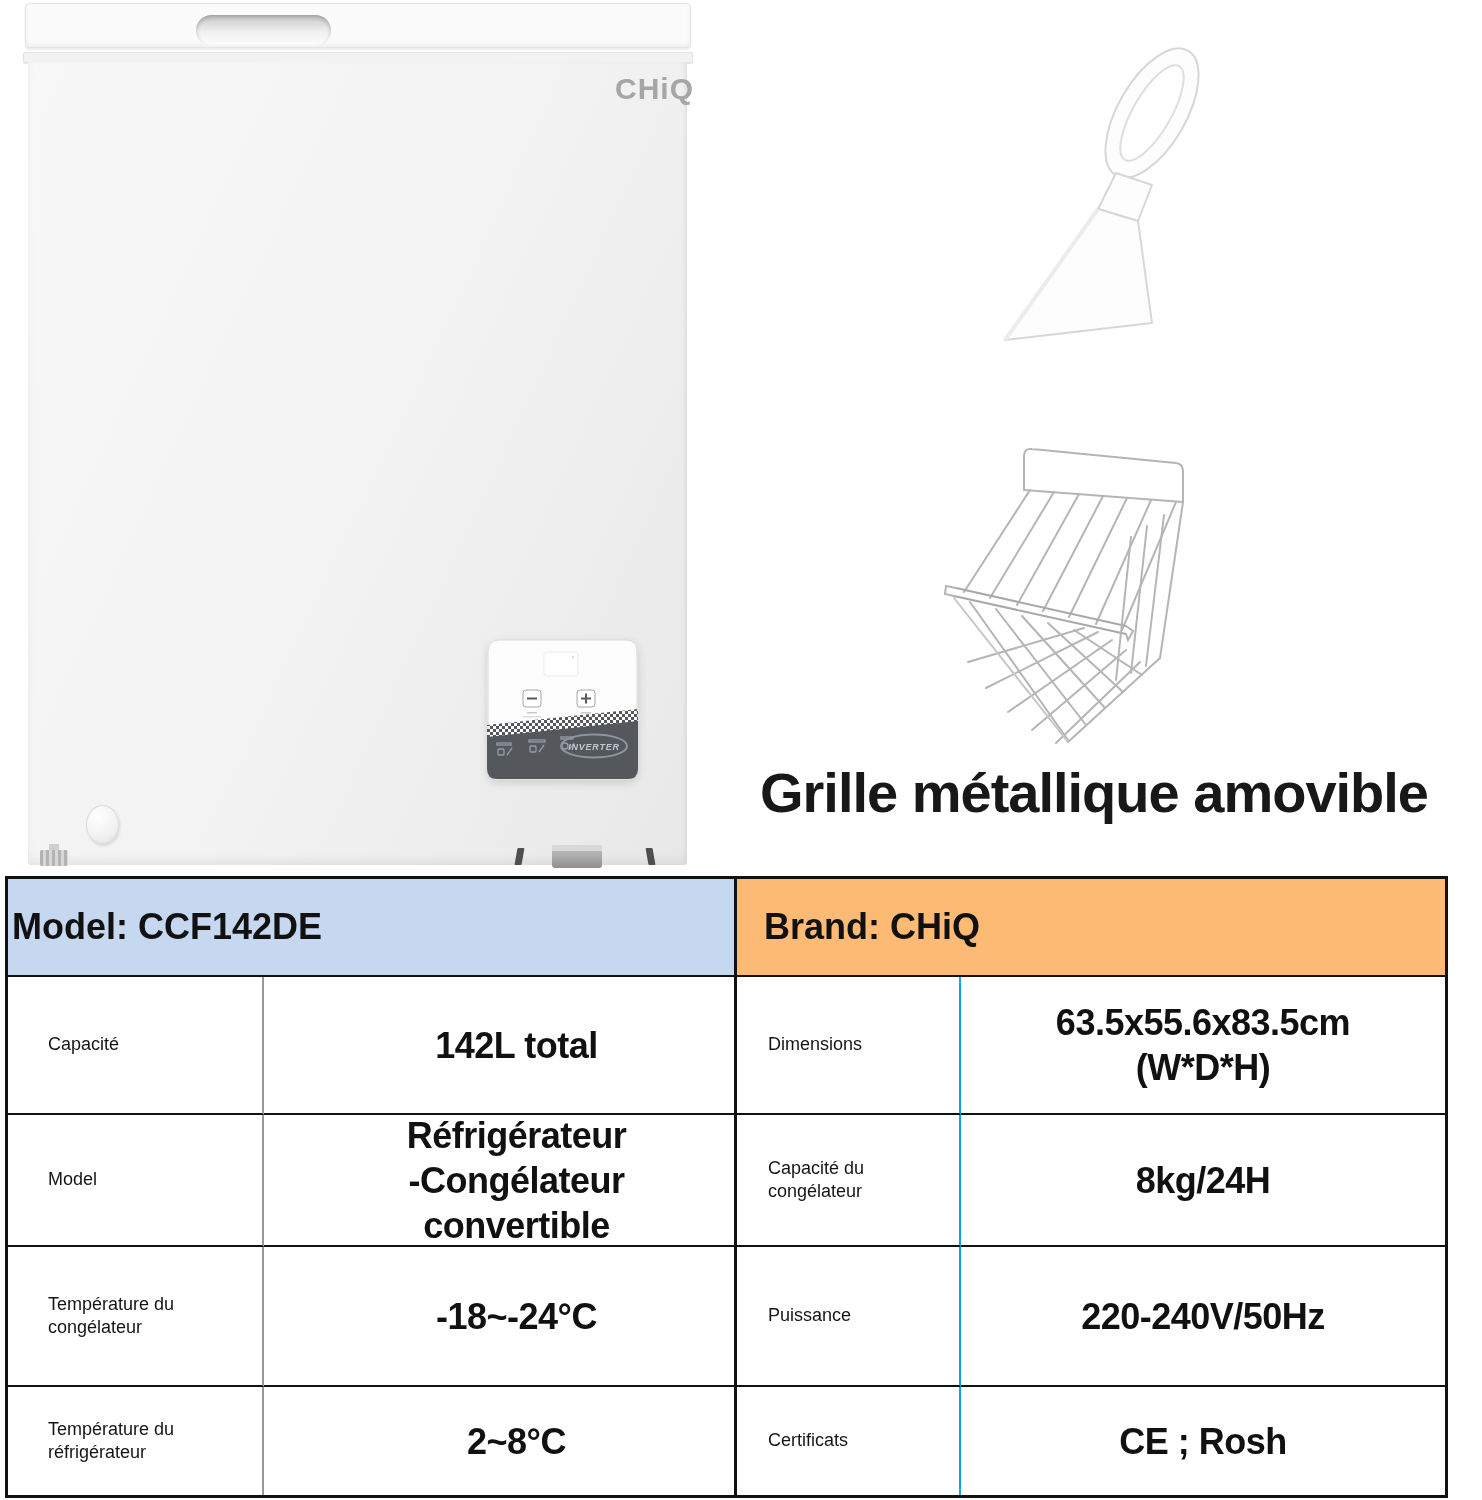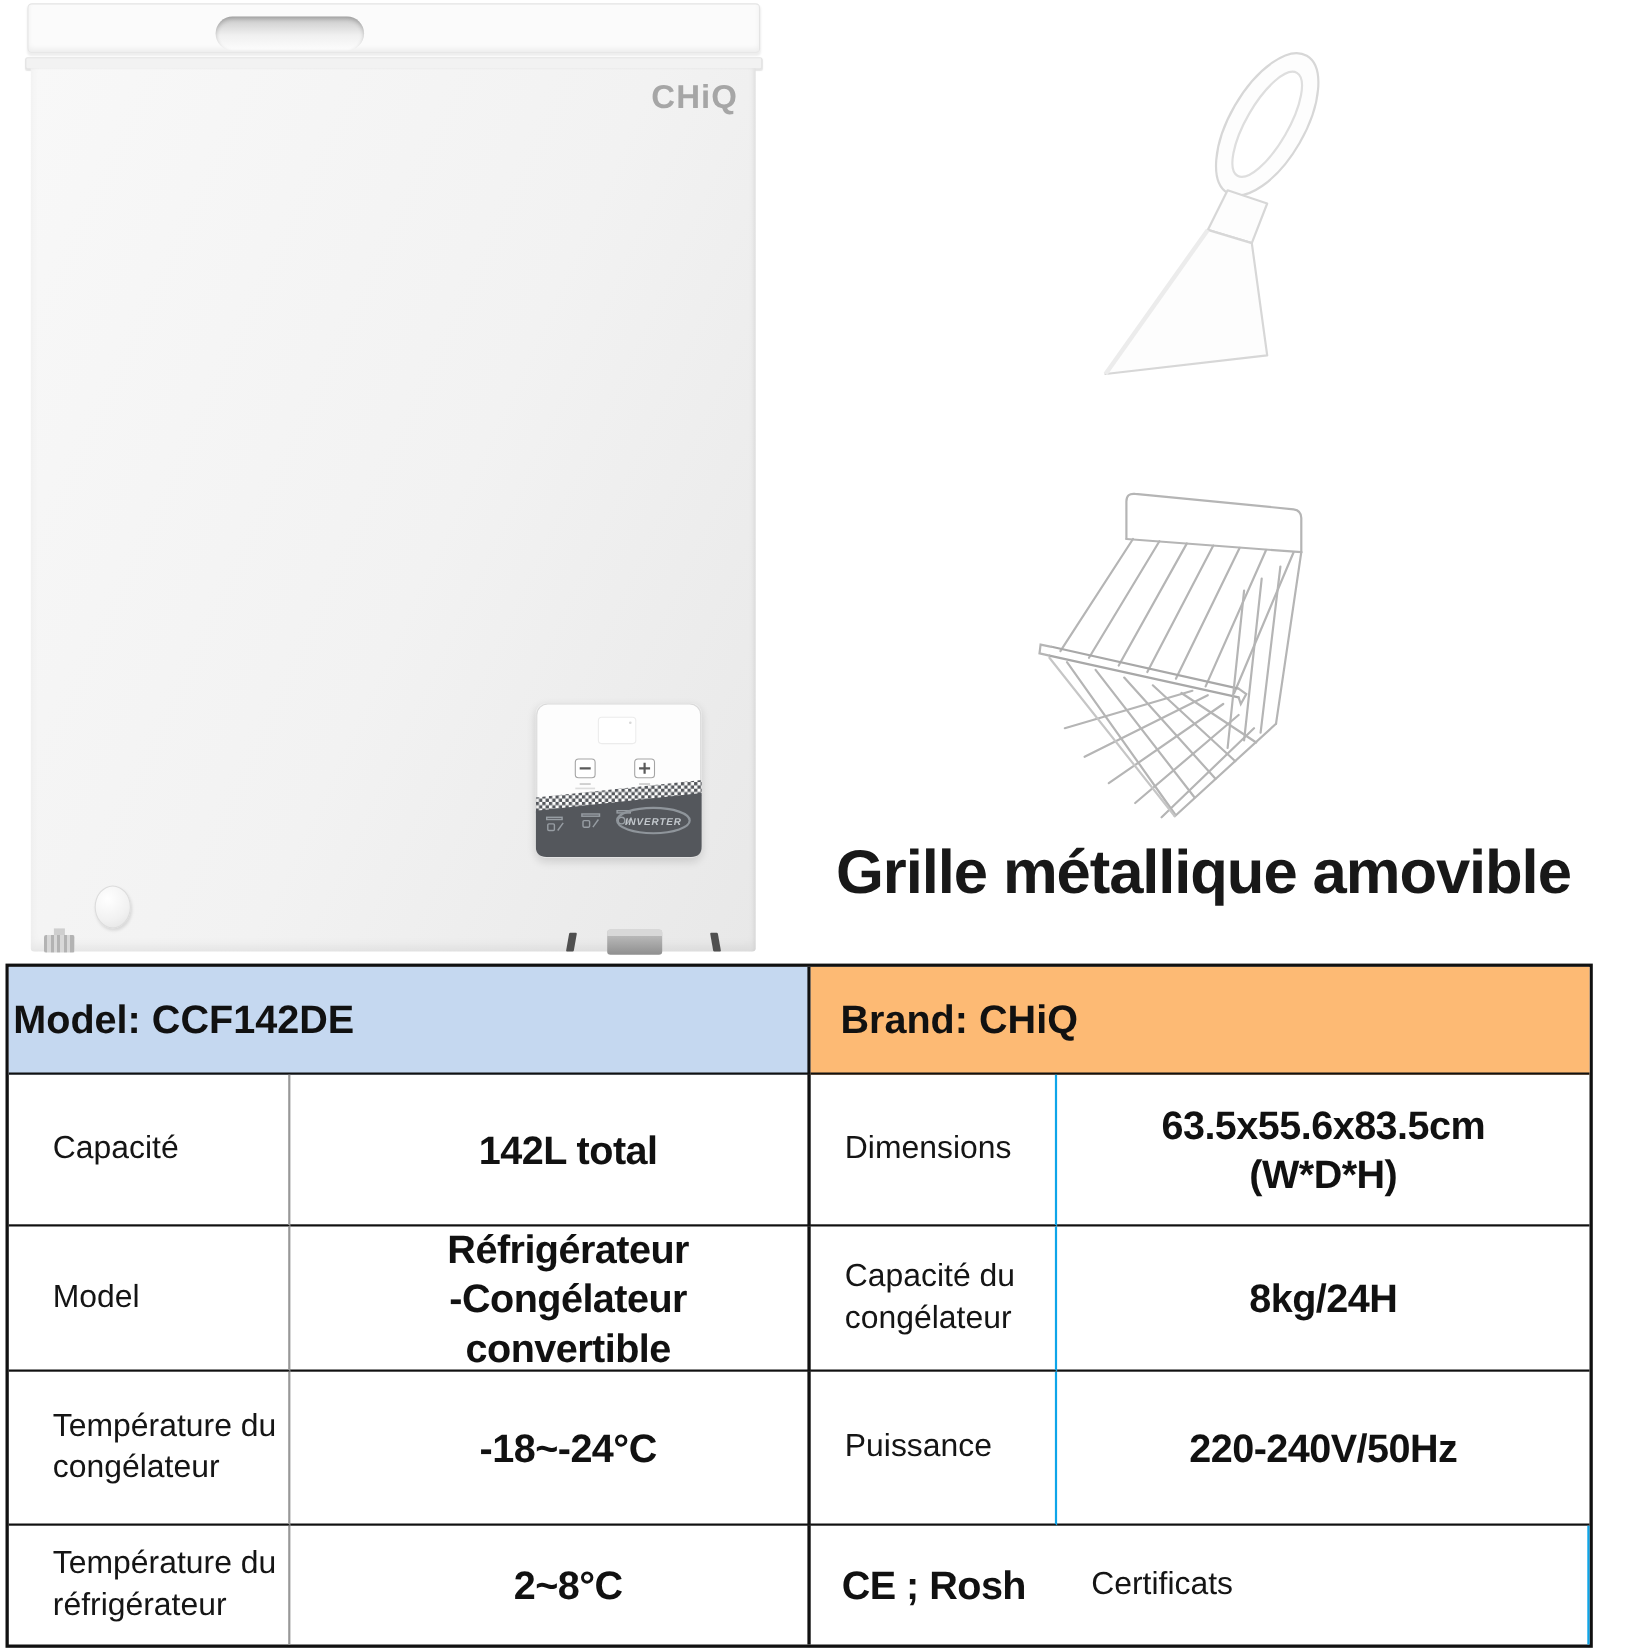--- a/index.html
+++ b/index.html
@@ -11,21 +11,21 @@
   .lid{position:absolute;left:25px;top:3px;width:664px;height:43px;background:#fbfbfb;
        border:1px solid #e4e4e4;border-radius:4px;box-shadow:0 2px 2px rgba(0,0,0,.07), inset 0 -3px 5px rgba(0,0,0,.05);}
   .lid-handle{position:absolute;left:196px;top:15px;width:135px;height:31px;border-radius:16px;
        background:linear-gradient(180deg,#c7c7c7,#f0f0f0 55%,#fdfdfd);
        box-shadow:inset 0 2px 4px rgba(0,0,0,.22);}
   .rim{position:absolute;left:23px;top:52px;width:668px;height:9px;background:#f2f2f2;
        border:1px solid #e3e3e3;border-radius:2px;box-shadow:0 1px 1px rgba(0,0,0,.10);}
   .body-face{position:absolute;left:28px;top:62px;width:659px;height:803px;
        background:linear-gradient(115deg,#f8f8f8,#f2f2f2 55%,#e8e8e8);
        border-radius:0 0 3px 3px;box-shadow:inset 0 -6px 9px rgba(0,0,0,.05), inset -2px 0 3px rgba(0,0,0,.04);}
-  .chiq-logo{position:absolute;left:592px;top:72px;font-size:30px;font-weight:700;
+  .chiq-logo{position:absolute;left:615px;top:72px;font-size:30px;font-weight:700;
        color:#a6a6a6;letter-spacing:1px;}
   .panel-wrap{position:absolute;left:487px;top:639px;width:151px;height:141px;border-radius:10px;
        box-shadow:0 3px 8px rgba(0,0,0,.13);}
   .knob{position:absolute;left:86px;top:805px;width:31px;height:37px;border-radius:50%;
        background:radial-gradient(circle at 35% 30%,#ffffff,#f1f1f1 60%,#e1e1e1);
        border:1px solid #dcdcdc;box-shadow:1px 2px 3px rgba(0,0,0,.12);}
   .foot-left{position:absolute;left:40px;top:850px;width:28px;height:16px;border-radius:2px;
        background:repeating-linear-gradient(90deg,#b3b3b3 0 3px,#d8d8d8 3px 6px);}
   .foot-stem{position:absolute;left:49px;top:844px;width:10px;height:7px;background:#cfcfcf;}
   .tick1{position:absolute;left:516px;top:848px;width:7px;height:17px;background:#4f4f4f;border-radius:1px;transform:skewX(-10deg);}
@@ -41,21 +41,21 @@
   .callout.basket-label{left:703px;top:760px;width:782px;font-size:56px;}
   
   .spec{position:absolute;left:5px;top:876px;width:1443px;height:622px;box-sizing:border-box;
         border:3px solid #111;display:grid;
         grid-template-columns:256px 473px 224px 484px;
         grid-template-rows:98px 138px 132px 140px 108px;}
   .cell{display:flex;align-items:center;box-sizing:border-box;white-space:pre-line;}
   .hcell{font-size:36px;font-weight:700;border-bottom:2px solid #111;}
   .hleft{grid-column:1/3;padding-left:4px;border-right:3px solid #111;}
   .hright{grid-column:3/5;padding-left:27px;}
-  .lbl{font-size:29px;font-weight:400;line-height:1.3;color:#151515;}
+  .lbl{font-size:18px;font-weight:400;line-height:1.3;color:#151515;}
   .val{font-size:36px;font-weight:700;justify-content:center;text-align:center;line-height:1.25;letter-spacing:-0.5px;}
   .c1{padding-left:40px;border-right:2px solid #989898;}
   .c2{border-right:3px solid #111;padding-left:35px;}
   .c3{padding-left:31px;border-right:2px solid #0ea5e9;}
   .rb{border-bottom:2px solid #111;}
 </style>
 </head>
 <body>
 
 <div id="canvas">
@@ -195,17 +195,17 @@
 
     <div class="cell lbl c1 rb">Température du
 congélateur</div>
     <div class="cell val c2 rb">-18~-24°C</div>
     <div class="cell lbl c3 rb">Puissance</div>
     <div class="cell val rb">220-240V/50Hz</div>
 
     <div class="cell lbl c1">Température du
 réfrigérateur</div>
     <div class="cell val c2">2~8°C</div>
+    <div class="cell lbl c3">Certificats</div>
     <div class="cell val">CE ; Rosh</div>
-    <div class="cell lbl c3">Certificats</div>
   </div>
 
 </div>
 
 </body></html>

